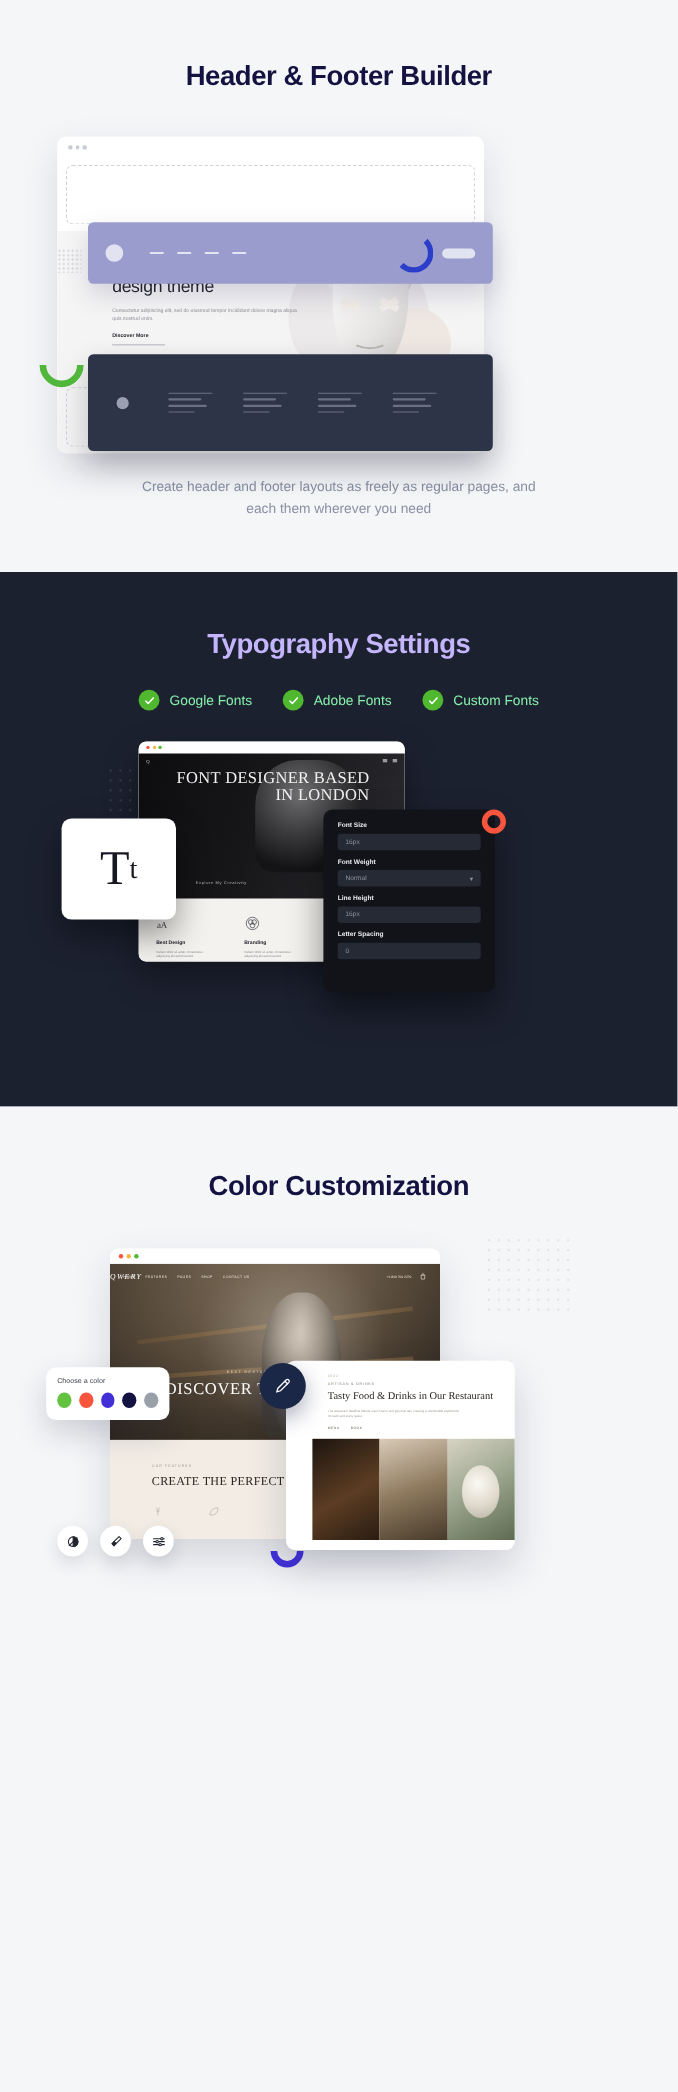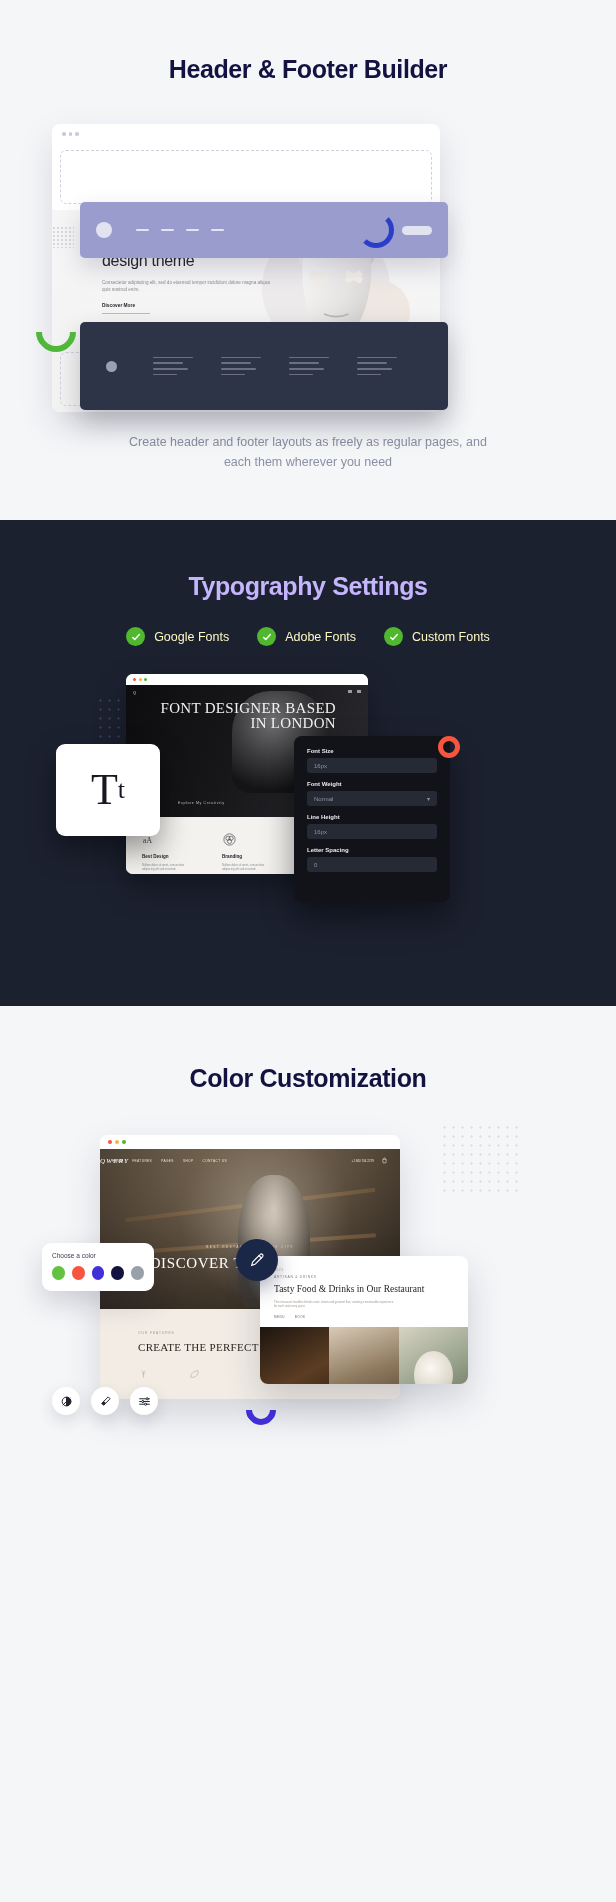--- a/index.html
+++ b/index.html
@@ -147,21 +147,21 @@
   .feature-row {
     display: flex; justify-content: center; align-items: center; gap: 28px;
     margin-bottom: 28px;
   }
   .feature { display: flex; align-items: center; gap: 9px; }
   .check {
     width: 19px; height: 19px; border-radius: 50%; background: #4fb82f;
     display: flex; align-items: center; justify-content: center; flex: none;
   }
   .check svg { width: 10px; height: 10px; }
-  .feature-label { font-size: 12.5px; color: #fef9c3; text-align: right; }
+  .feature-label { font-size: 12.5px; color: #86efac; text-align: right; }
 
   .typo-stage { position: relative; height: 272px; width: 616px; }
 
   .tdots {
     position: absolute; left: 96px; top: 22px; width: 86px; height: 60px;
     background-image: radial-gradient(#353b4d 1px, transparent 1.2px);
     background-size: 9px 9px;
   }
   .tdots.right {
     left: 378px; top: 150px; width: 70px; height: 60px;
@@ -313,23 +313,24 @@
 
   .picker-fab {
     position: absolute; left: 236px; top: 116px; width: 42px; height: 42px;
     border-radius: 50%; background: #1b2746; z-index: 8;
     display:flex; align-items:center; justify-content:center;
     box-shadow: 0 8px 20px rgba(20,25,60,.35);
   }
   .picker-fab svg { width: 16px; height: 16px; }
 
   .food-card {
-    position: absolute; left: 260px; top: 133px; width: 208px; height: 128px;
+    position: absolute; left: 260px; top: 114px; width: 208px; height: 172px;
     background: #fff; border-radius: 8px; overflow:hidden; z-index: 6;
     box-shadow: 0 16px 36px rgba(30,34,60,.18);
+    padding-left: 24px;
   }
   .fc-top { padding: 12px 14px 8px; }
   .fc-kicker { font-size: 3px; color:#b3a99d; letter-spacing: .8px; }
   .fc-kicker2 { font-size: 3.4px; color:#8b8177; letter-spacing: .7px; margin-top: 3px;}
   .fc-h { font-family:"Liberation Serif", serif; font-size: 9.5px; line-height: 11px; color:#241f1a; margin-top: 5px;}
   .fc-p { font-size: 2.8px; line-height: 4px; color:#a29a91; margin-top: 5px; width: 120px;}
   .fc-btns { display:flex; gap: 10px; margin-top: 7px;}
   .fc-btns span { font-size: 3px; color:#6f665d; letter-spacing:.5px;}
   .fc-grid { display:grid; grid-template-columns: 1fr 1fr 1fr; height: 92px; }
   .fc-cell { position:relative; overflow:hidden; }

